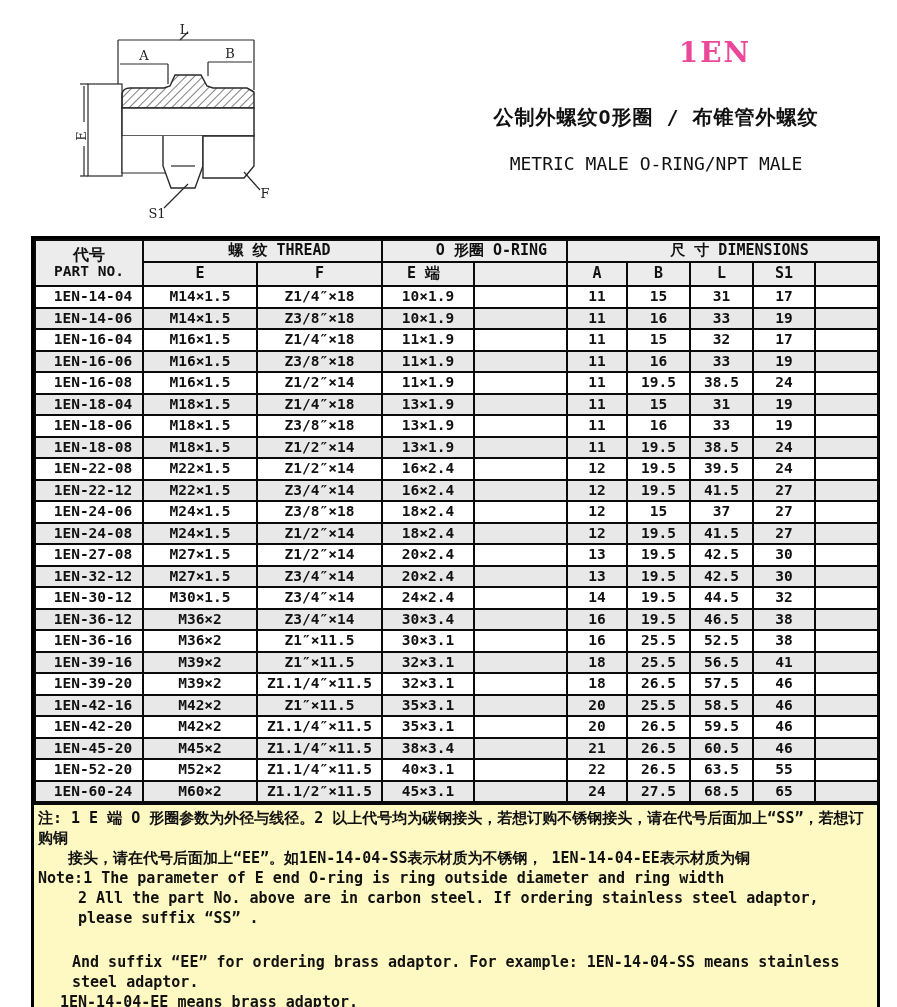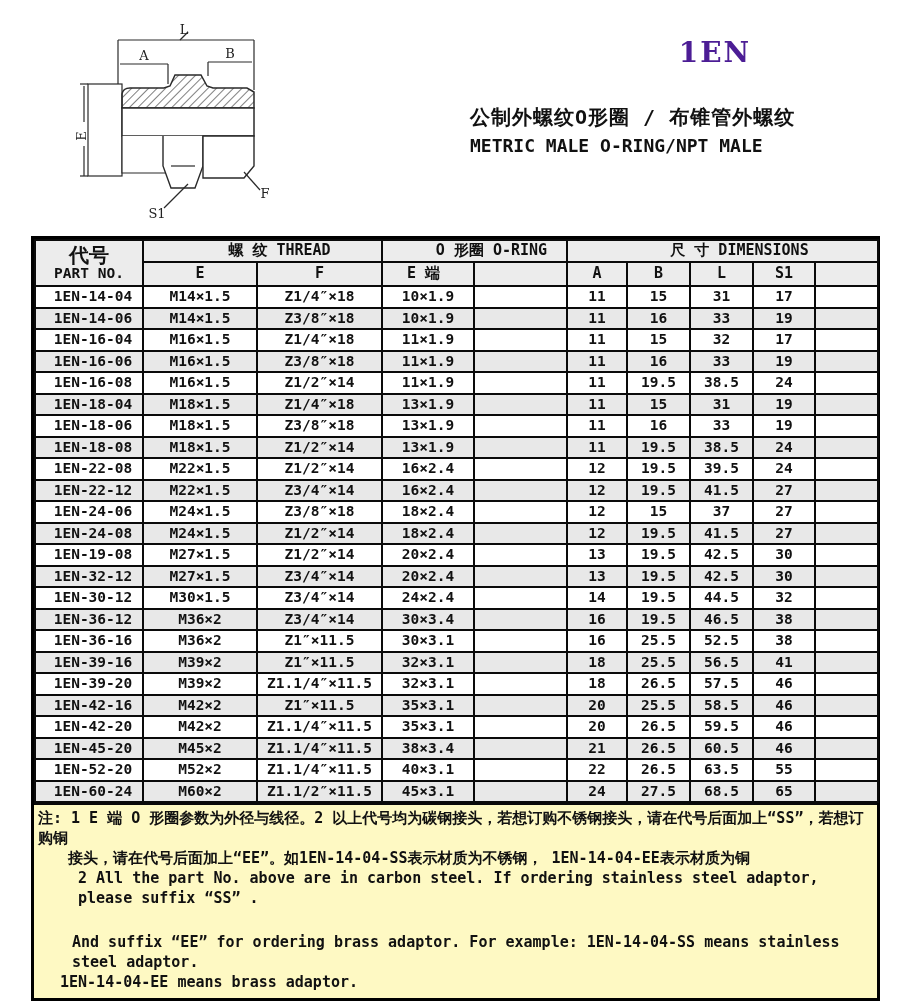--- a/index.html
+++ b/index.html
@@ -8,46 +8,46 @@
     width:897px; height:1007px; position:relative; overflow:hidden;
     font-family:"DejaVu Sans Mono","DejaVu Sans",monospace;
     color:#111;
   }
   
   .drawing { position:absolute; left:40px; top:18px; width:300px; height:212px; }
   
   .part-code {
     position:absolute; left:600px; top:36px; width:230px;
     text-align:center; font-family:"DejaVu Serif","Liberation Serif",serif;
-    font-size:28px; font-weight:bold; letter-spacing:2px; color:#4c1d95;
+    font-size:28px; font-weight:bold; letter-spacing:2px; color:#ec4899;
   }
   .subtitle {
-    position:absolute; left:470px; top:104px; width:420px; 
+    position:absolute; left:446px; top:104px; width:420px; text-align:center;
   }
   .subtitle .cn { font-size:20px; font-weight:bold; letter-spacing:1px; }
-  .subtitle .en { font-size:18px; font-weight:bold; letter-spacing:0px; margin-top:4px; }
+  .subtitle .en { font-size:18px; font-weight:normal; letter-spacing:0px; margin-top:22px; }
   
   .frame {
     position:absolute; left:31px; top:236px; width:849px;
     border:3px solid #000;
   }
   table { border-collapse:collapse; table-layout:fixed; width:843px; }
   td, th {
     border:2px solid #0a0a0a; font-weight:bold; text-align:center;
     font-size:14.5px; padding:0; height:21.5px; line-height:1.05;
     overflow:hidden; white-space:nowrap;
   }
   thead th { background:#ececec; font-size:15px; }
   th.group { height:22px;padding-left:34px; }
   th.sub { height:24px; }
   td.al { text-align:center; padding-left:8px; }
   th.al { text-align:left; padding-left:24px; }
   tbody tr:nth-child(even) td { background:#e8e8e8; }
   tbody tr:nth-child(odd) td { background:#ffffff; }
-  .partno-head .cn { display:block; font-size:20px; }
+  .partno-head .cn { display:block; font-size:16px; }
   .partno-head .en { display:block; font-size:14.5px; }
   
   .notes {
     border-top:2px solid #0a0a0a; background:#fef9c3;
     padding:3px 6px 6px 4px; font-size:15px; font-weight:bold; line-height:20px;
   }
   .notes .l-cn2 { padding-left:30px; }
   .notes .l-en2 { padding-left:40px; }
   .notes .l-en3 { padding-left:34px;margin-top:24px; }
   .notes .l-en4 { padding-left:22px; }
@@ -288,21 +288,21 @@
           <td>Z1/2″×14</td>
           <td>18×2.4</td>
           <td></td>
           <td>12</td>
           <td>19.5</td>
           <td>41.5</td>
           <td>27</td>
           <td></td>
         </tr>
         <tr>
-          <td class="al">1EN-19-08</td>
+          <td class="al">1EN-27-08</td>
           <td>M27×1.5</td>
           <td>Z1/2″×14</td>
           <td>20×2.4</td>
           <td></td>
           <td>13</td>
           <td>19.5</td>
           <td>42.5</td>
           <td>30</td>
           <td></td>
         </tr>
@@ -437,17 +437,18 @@
           <td>68.5</td>
           <td>65</td>
           <td></td>
         </tr>
       </tbody>
   </table>
 
   <div class="notes">
     <div class="l-cn1">注: 1 E 端 O 形圈参数为外径与线径。2 以上代号均为碳钢接头，若想订购不锈钢接头，请在代号后面加上“SS”，若想订购铜</div>
     <div class="l-cn2">接头，请在代号后面加上“EE”。如1EN-14-04-SS表示材质为不锈钢， 1EN-14-04-EE表示材质为铜</div>
+    <div class="l-en1">Note:1 The parameter of E end O-ring is ring outside diameter and ring width</div>
     <div class="l-en2">2 All the part No. above are in carbon steel. If ordering stainless steel adaptor, please suffix “SS” .</div>
     <div class="l-en3">And suffix “EE” for ordering brass adaptor. For example: 1EN-14-04-SS  means stainless steel adaptor.</div>
     <div class="l-en4">1EN-14-04-EE means brass adaptor.</div>
   </div>
 </div>
 
 </body></html>

